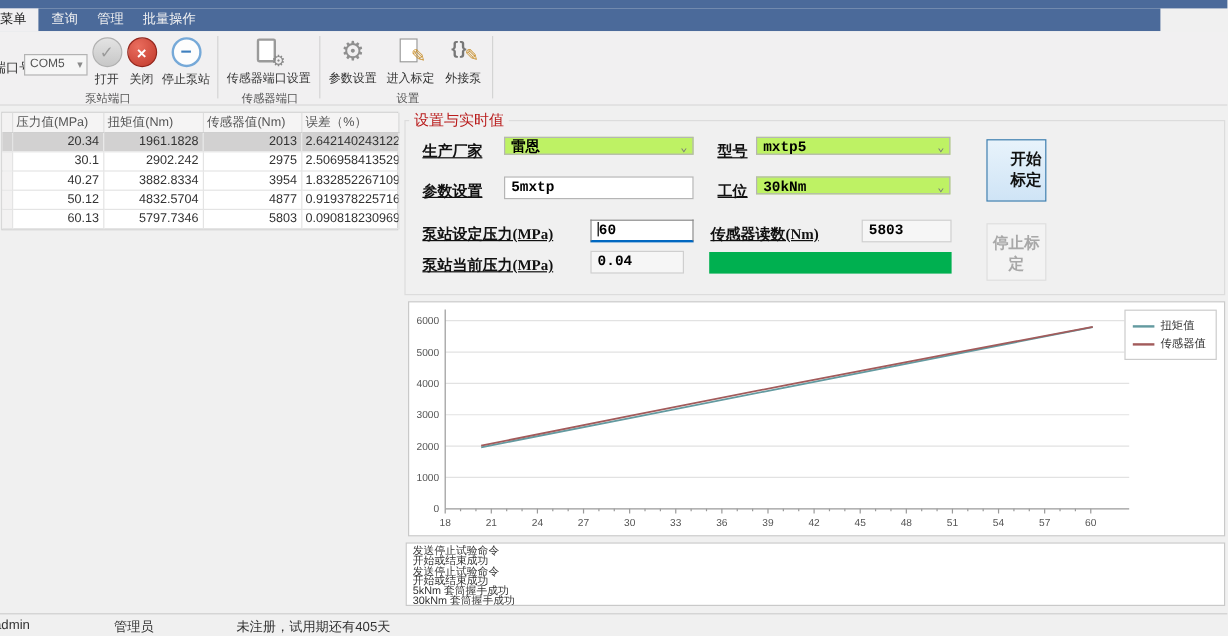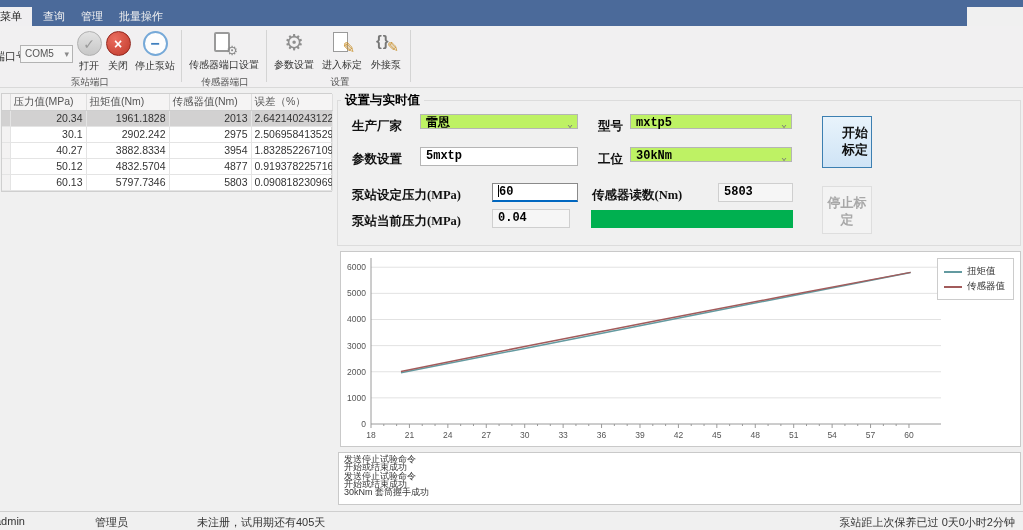--- a/index.html
+++ b/index.html
@@ -63,23 +63,23 @@
                   height:16px; padding:0 3px; white-space:nowrap; overflow:hidden; }
   table.grid .selcol { width:8px; padding:0; background:#f3f2f2; }
   table.grid .c0,.col0{ width:76px; } .c1,.col1{ width:83px; } .c2,.col2{ width:82px; } .c3,.col3{ width:81px; }
   table.grid td.c0, table.grid td.c1, table.grid td.c2 { text-align:right;margin-left:12px; }
   table.grid td.c3 { text-align:left; }
   table.grid tr.selected td { background:#d2d1d1; }
 
   
   .groupbox { left:337px; top:100px; width:684px; height:146px; border:1px solid #dcdcdc; }
   .group-title { left:341px; top:92px; background:#f0f0f0; padding:0 4px; font-size:12.5px;
-                 font-weight:bold; color:#000000; }
+                 font-weight:normal; color:#b91c1c; }
   .flabel { position:absolute; font-family:"Liberation Serif","DejaVu Serif",serif;
-            font-size:12.5px; font-weight:600; color:#111; white-space:nowrap; }
+            font-size:12.5px; font-weight:600; color:#111; white-space:nowrap;text-decoration:underline; }
   .fval { font-family:"Liberation Mono","DejaVu Sans Mono",monospace; font-size:12px;
           font-weight:bold; color:#000; }
   .combo { position:absolute; background:#bef264; border:1px solid #b5b5b5; height:15px;
            line-height:17px; padding-left:5px; }
   .combo .arr { position:absolute; right:4px; top:1px; color:#7a7a7a; font-size:10px; }
   .tbox { position:absolute; background:#fff; border:1px solid #b5b5b5; height:19px;
           line-height:17px; padding-left:5px; }
   .tbox.focus { border:1px solid #8a8a8a; border-bottom:2px solid #0067c0; }
   .tbox.ro { background:#f6f6f6; border:1px solid #cfcfcf; }
   .caret { display:inline-block; width:1px; height:12px; background:#000; vertical-align:-2px; }
@@ -364,21 +364,21 @@
         <span>传感器值</span>
       </div>
     </div>
 </div>
 
 <div class="abs logbox">
     <div class="logline">发送停止试验命令</div>
     <div class="logline">开始或结束成功</div>
     <div class="logline">发送停止试验命令</div>
     <div class="logline">开始或结束成功</div>
+    <div class="logline">5kNm 套筒握手成功</div>
     <div class="logline">30kNm 套筒握手成功</div>
   </div>
 
 <div class="abs statusbar">
   <span class="st-user">admin</span>
   <span class="st-role">管理员</span>
   <span class="st-lic">未注册，试用期还有405天</span>
-  <span class="st-maint">泵站距上次保养已过 0天0小时2分钟</span>
 </div>
 
 </body></html>

